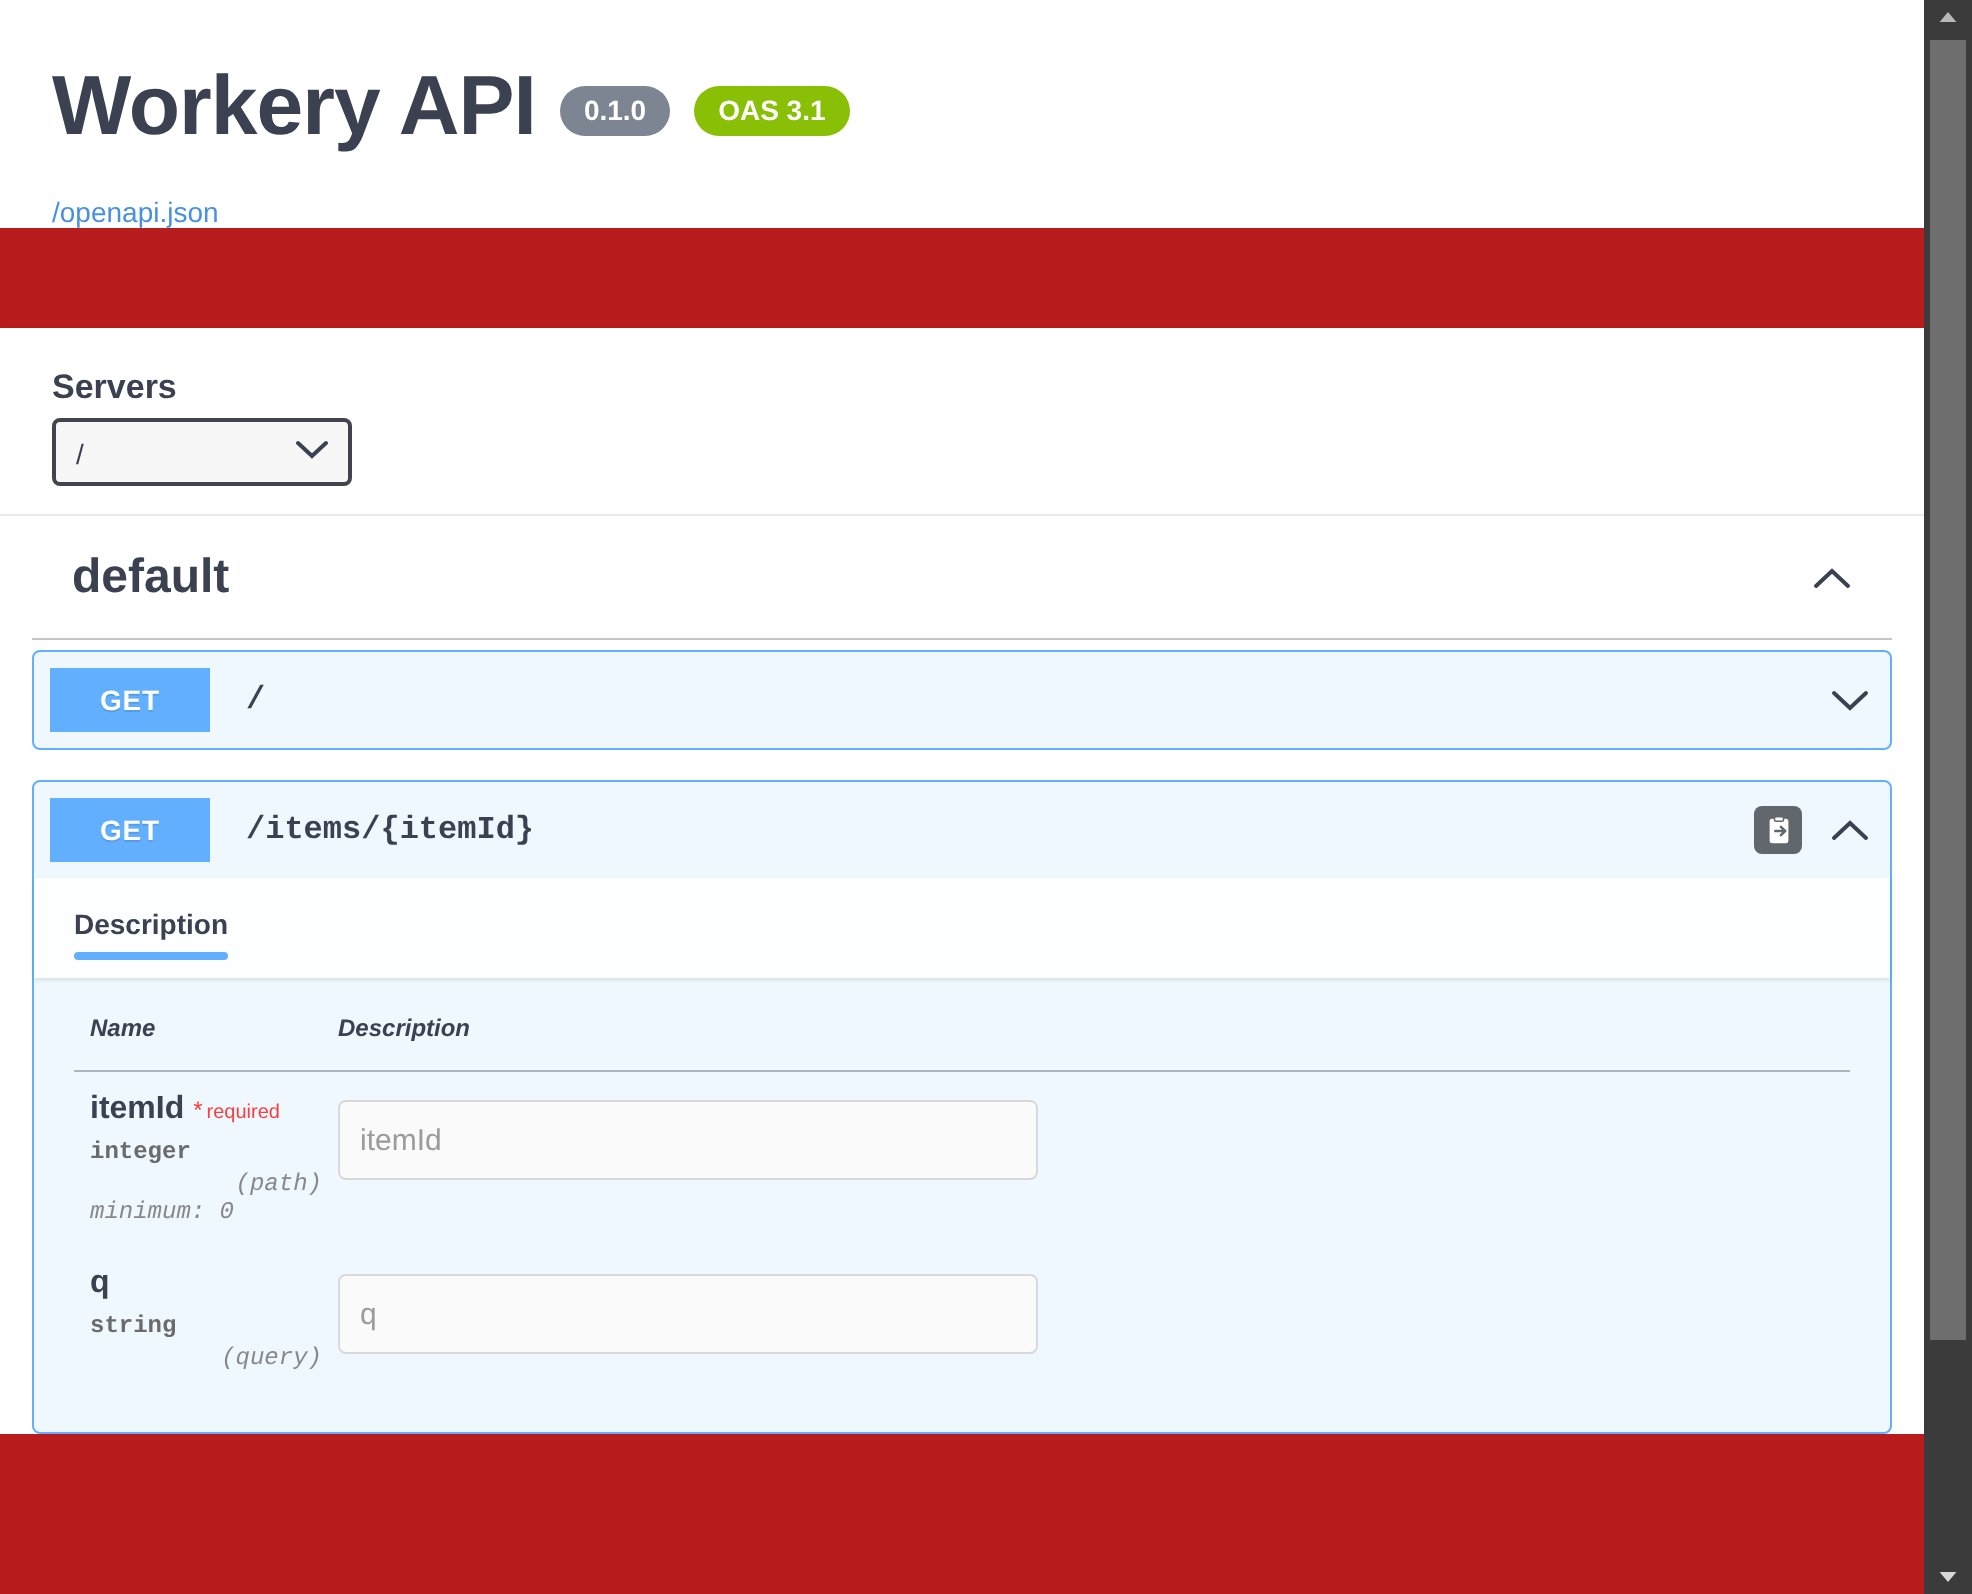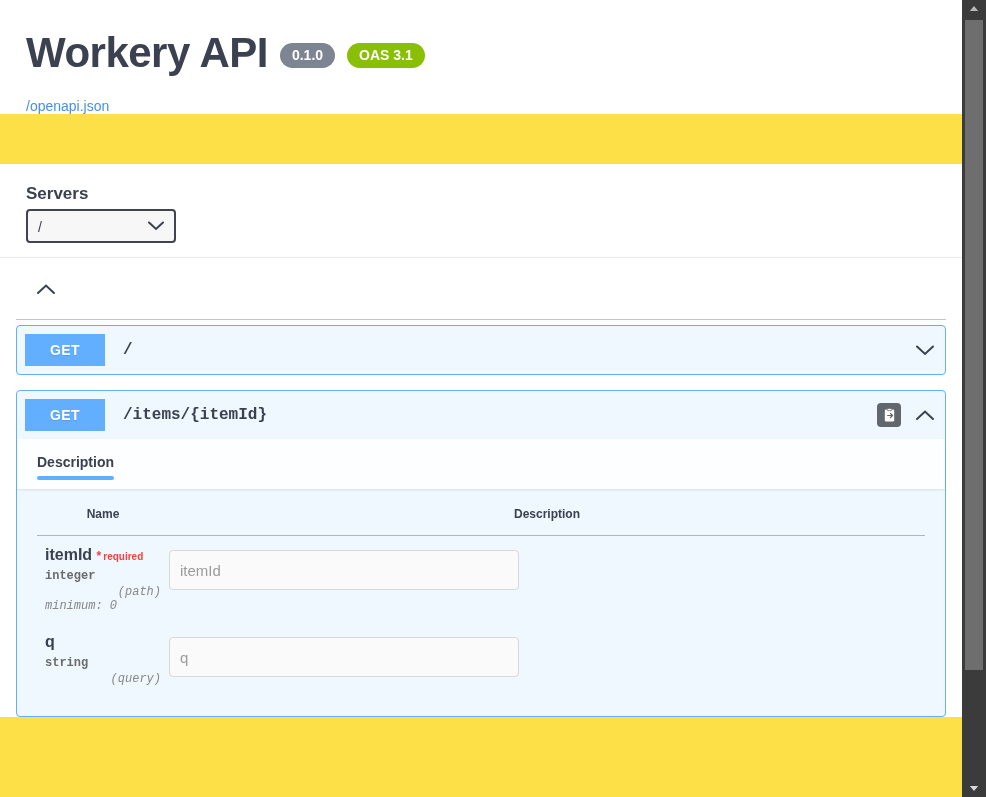--- a/index.html
+++ b/index.html
@@ -14,21 +14,21 @@
     position: relative;
     width: 986px; height: 797px;
     overflow: hidden;
     background: #fafafa;
   }
   .viewport {
     position: absolute;
     top: 0; left: 0;
     width: 962px; height: 797px;
     overflow: hidden;
-    background: #fde047;
+    background: #b91c1c;
   }
 
   
   .info-block {
     padding: 30px 26px 0 26px;
     background: #ffffff;
   }
   .title-row {
     display: flex;
     align-items: flex-end;
@@ -231,44 +231,45 @@
     font-family: "Liberation Sans", sans-serif;
   }
 
   .params-wrapper { padding: 0 20px 20px 20px; }
   table.params-table {
     width: 100%;
     border-collapse: collapse;
     margin-top: 18px;
   }
   table.params-table th {
-    text-align: center;
+    text-align: left;
     font-size: 12px;
     font-weight: bold;
     color: #3b4151;
     padding: 0 0 14px 8px;
     border-bottom: 1px solid rgba(59,65,81,.2);
+    font-style: italic;
   }
   th.col-name { width: 124px; }
   table.params-table td {
     padding: 10px 0 10px 8px;
     vertical-align: top;
   }
   td.param-col { width: 124px; padding-right: 16px; }
   .param-name {
     font-size: 16px;
     font-weight: bold;
     color: #3b4151;
     font-family: "Liberation Sans", sans-serif;
     display: inline;
   }
   .param-required {
     color: #f93e3e;
     font-size: 10px;
-    font-weight: bold;
+    font-weight: normal;
     white-space: nowrap;
   }
   .param-required .star {
     font-size: 12px;
     padding-right: 2px;
   }
   .param-type {
     font-family: "Liberation Mono", monospace;
     font-size: 12px;
     font-weight: bold;
@@ -362,20 +363,21 @@
         <span class="select-caret">
           <svg width="16" height="10" viewBox="0 0 16 10">
               <path d="M1 1.5 L8 8 L15 1.5" stroke="#3b4151" stroke-width="2" fill="none" stroke-linecap="round"></path>
             </svg>
         </span>
       </div>
     </div>
 
     <div class="opblock-tag-section">
       <div class="opblock-tag">
+        <h3 class="tag-name">default</h3>
         <button class="arrow-btn">
           <svg width="20" height="12" viewBox="0 0 20 12">
               <path d="M2 10 L10 2.5 L18 10" stroke="#3b4151" stroke-width="2" fill="none" stroke-linecap="round"></path>
             </svg>
         </button>
       </div>
 
       <div class="opblock opblock-get">
         <div class="opblock-summary">
           <span class="method-badge">GET</span>

